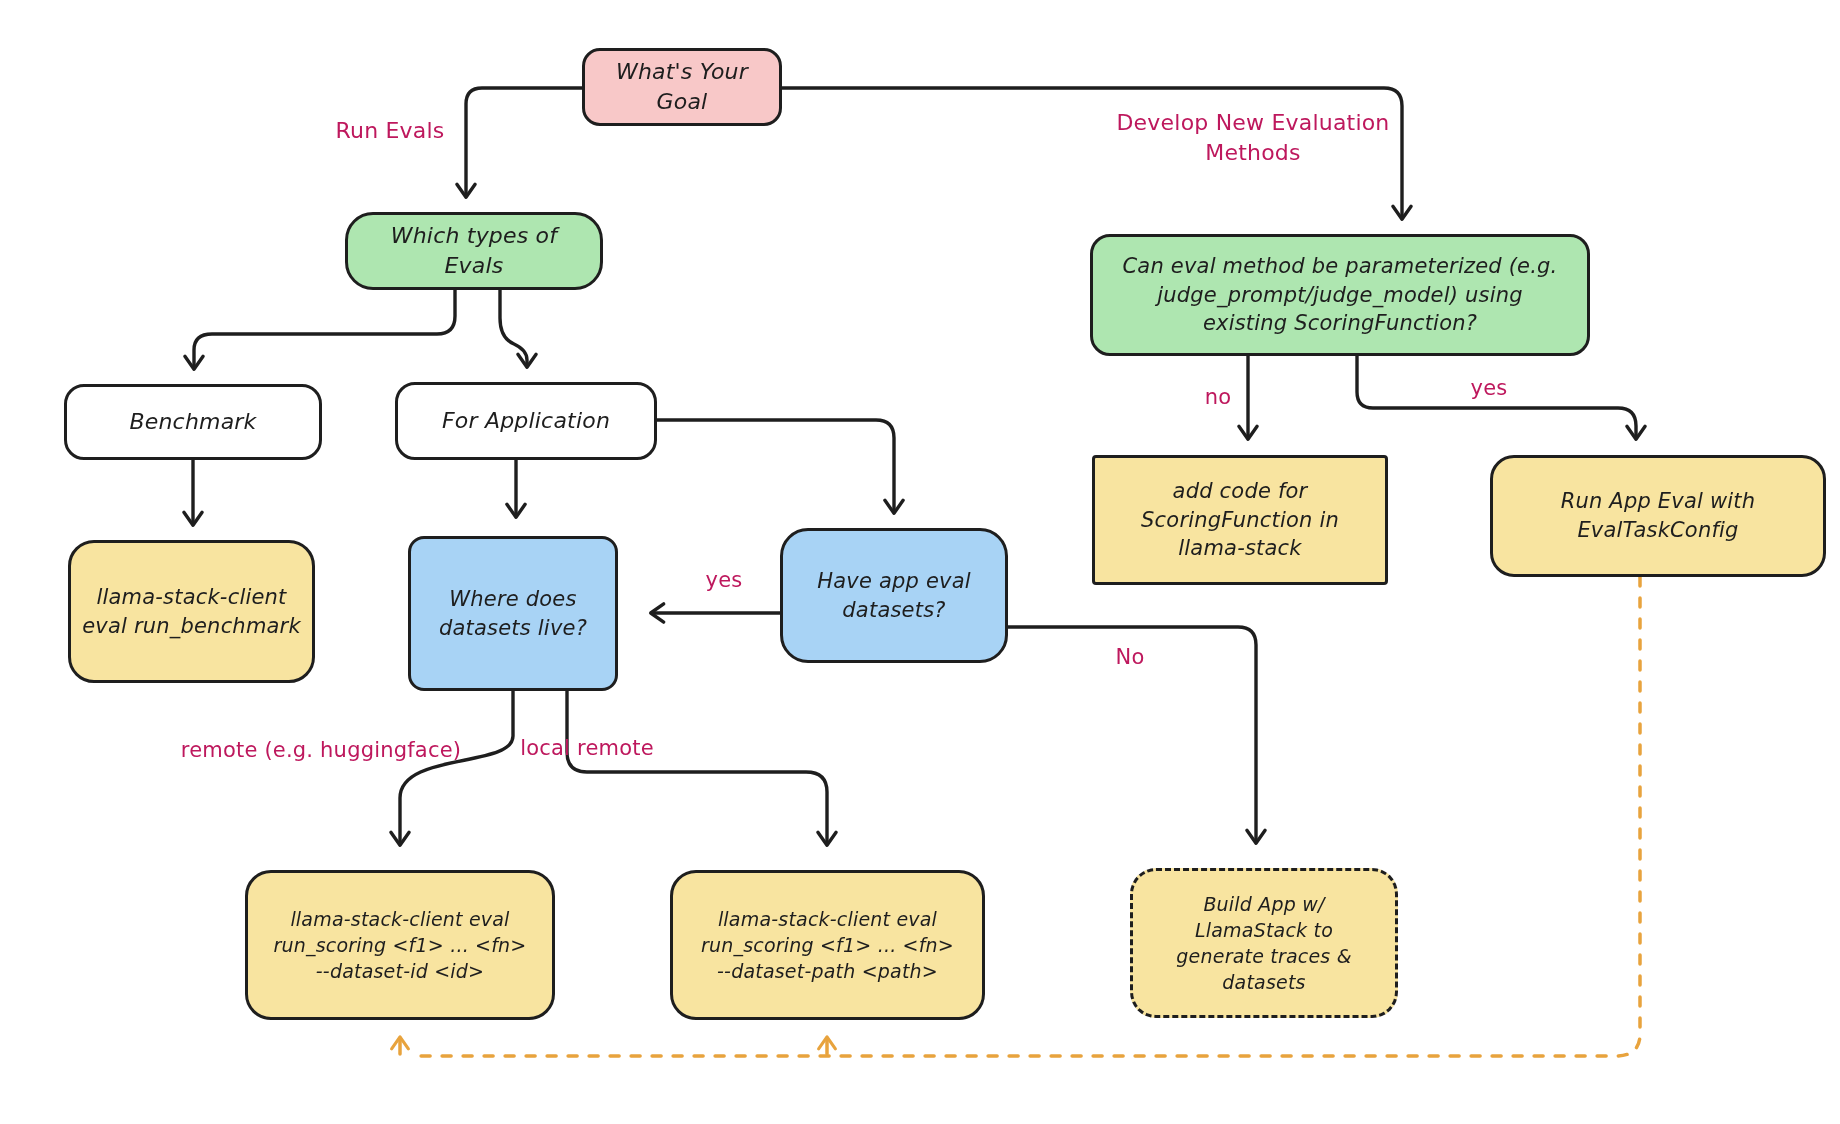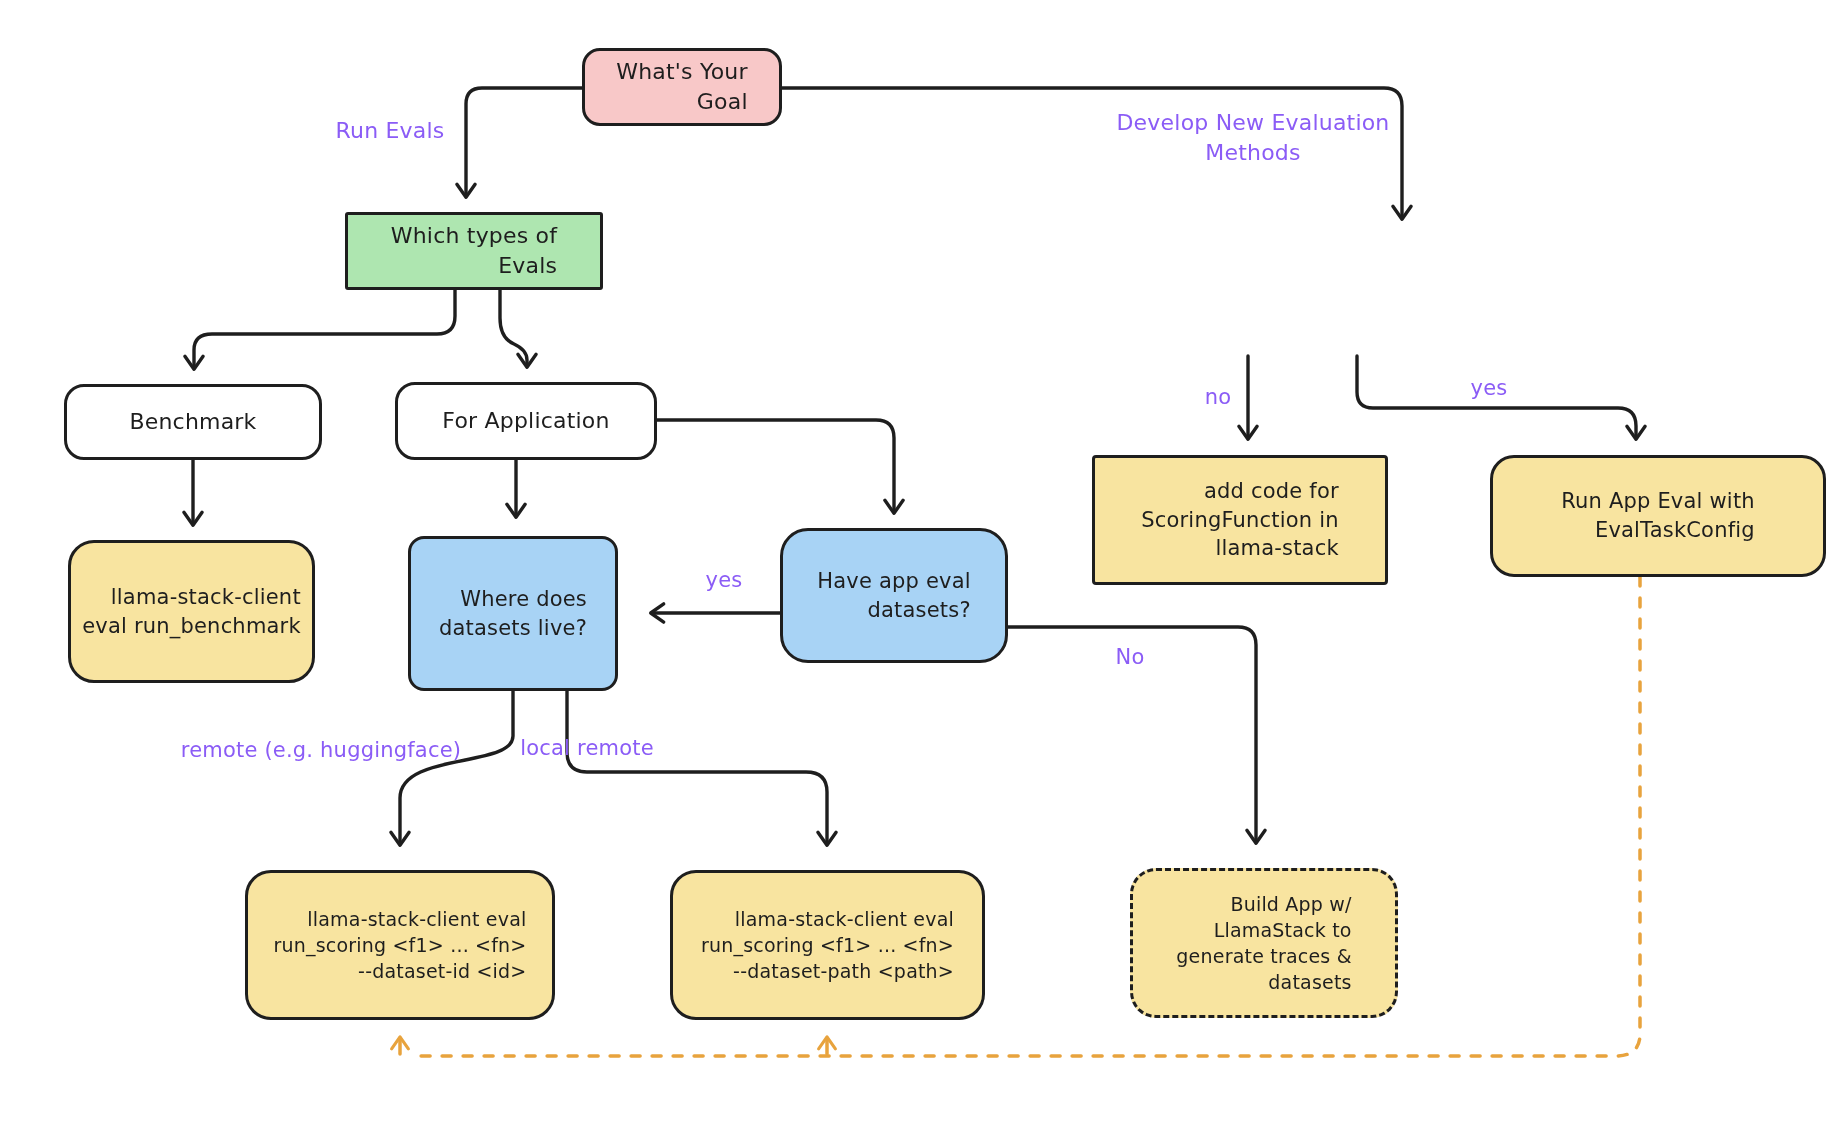--- a/index.html
+++ b/index.html
@@ -3,33 +3,33 @@
 <meta charset="utf-8">
 <style>
   html,body{margin:0;padding:0;background:#ffffff;}
   .canvas{
     position:relative;width:1840px;height:1124px;background:#ffffff;
     font-family:"DejaVu Sans", "Liberation Sans", sans-serif;color:#1e1e1e;overflow:hidden;
   }
   .wires{position:absolute;left:0;top:0;width:1840px;height:1124px;}
   .node{
     position:absolute;display:flex;align-items:center;justify-content:center;
-    text-align:right;white-space:pre-line;box-sizing:border-box;
+    text-align:center;white-space:pre-line;box-sizing:border-box;
     border:3.5px solid #1e1e1e;background:#ffffff;line-height:1.38;
-    font-size:21px;letter-spacing:0.2px;
+    font-size:21px;letter-spacing:0.2px;font-style:italic;
   }
   .pink{background:#f8c8c8;}
   .green{background:#aee6b0;}
   .blue{background:#a8d3f5;}
   .yellow{background:#f8e4a0;}
   .white{background:#ffffff;}
   .dashed{border-style:dashed;}
   .elabel{
     position:absolute;text-align:center;white-space:pre-line;line-height:1.35;
-    font-size:21px;color:#8b5cf6;letter-spacing:0.2px;
+    font-size:21px;color:#be185d;letter-spacing:0.2px;
   }
   .big{font-size:22px;}
   .small{font-size:19px;}
 </style>
 </head>
 <body>
 
 <div class="canvas">
 
   <svg class="wires" viewBox="0 0 1840 1124" xmlns="http://www.w3.org/2000/svg">
@@ -59,36 +59,39 @@
     <g fill="none" stroke="#e8a33d" stroke-width="3.5" stroke-linecap="round">
       <path stroke-dasharray="9 12" d="M 1640 577 V 1034 Q 1640 1056 1616 1056 H 412"></path>
       <path d="M 400 1054 V 1038" marker-end="url(#arrowOrange)"></path>
       <path d="M 827 1054 V 1038" marker-end="url(#arrowOrange)"></path>
     </g>
   </svg>
 
   <div class="node pink big" style="left:582px;top:48px;width:200px;height:78px;border-radius:18px">What's Your
 Goal</div>
 
-  <div class="node green big" style="left:345px;top:212px;width:258px;height:78px;border-radius:3px">Which types of
+  <div class="node green big" style="left:345px;top:212px;width:258px;height:78px;border-radius:28px">Which types of
 Evals</div>
 
   <div class="node white big" style="left:64px;top:384px;width:258px;height:76px;border-radius:20px">Benchmark</div>
 
   <div class="node white big" style="left:395px;top:382px;width:262px;height:78px;border-radius:20px">For Application</div>
 
   <div class="node yellow" style="left:68px;top:540px;width:247px;height:143px;border-radius:26px">llama-stack-client
 eval run_benchmark</div>
 
   <div class="node blue" style="left:408px;top:536px;width:210px;height:155px;border-radius:16px">Where does
 datasets live?</div>
 
   <div class="node blue" style="left:780px;top:528px;width:228px;height:135px;border-radius:28px">Have app eval
 datasets?</div>
 
+  <div class="node green" style="left:1090px;top:234px;width:500px;height:122px;border-radius:20px">Can eval method be parameterized (e.g.
+judge_prompt/judge_model) using
+existing ScoringFunction?</div>
 
   <div class="node yellow" style="left:1092px;top:455px;width:296px;height:130px;border-radius:4px">add code for
 ScoringFunction in
 llama-stack</div>
 
   <div class="node yellow" style="left:1490px;top:455px;width:336px;height:122px;border-radius:24px">Run App Eval with
 EvalTaskConfig</div>
 
   <div class="node yellow small" style="left:245px;top:870px;width:310px;height:150px;border-radius:26px">llama-stack-client eval
 run_scoring &lt;f1&gt; ... &lt;fn&gt;

